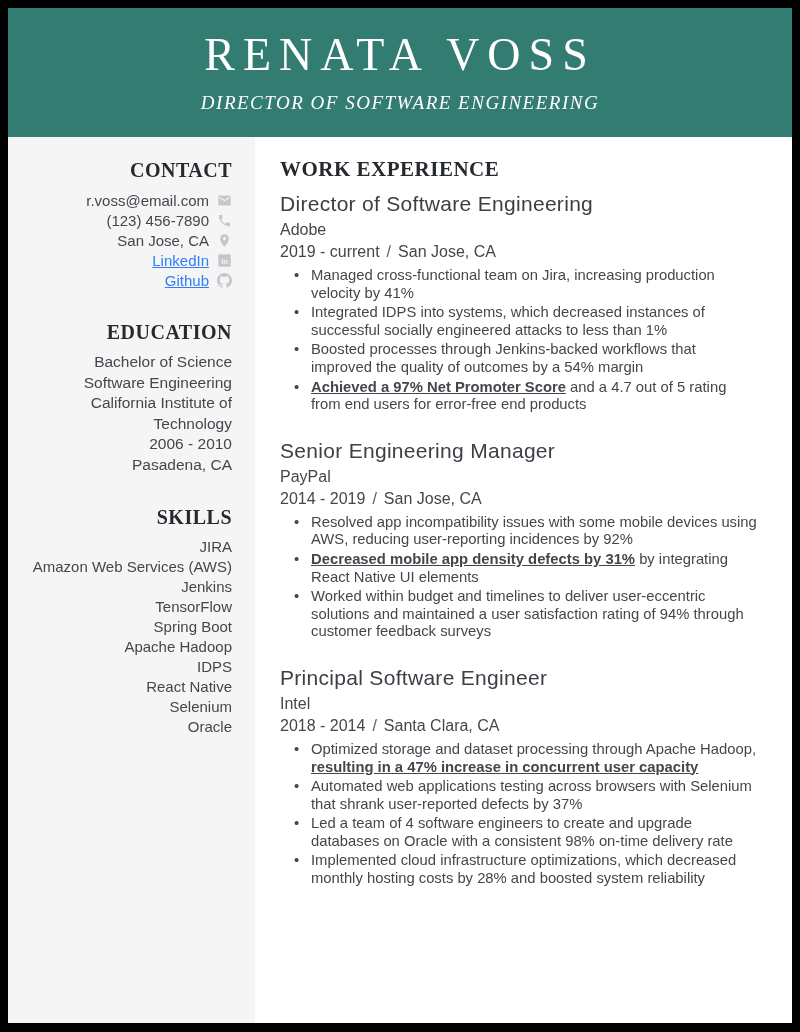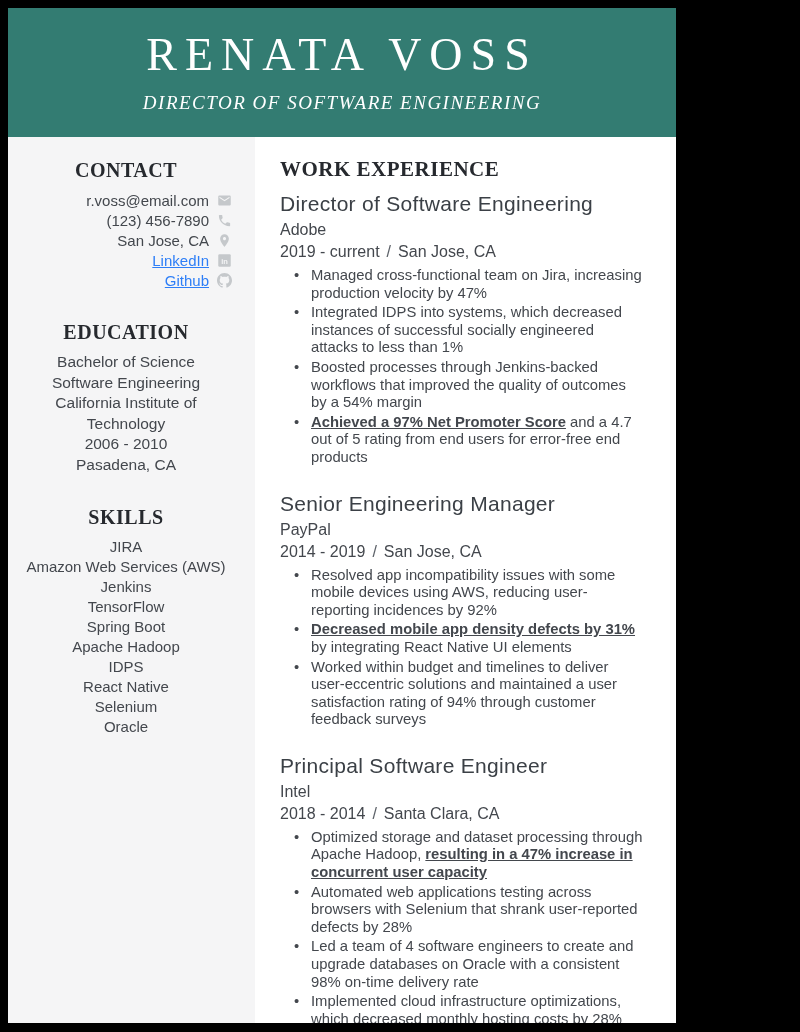--- a/index.html
+++ b/index.html
@@ -2,41 +2,41 @@
 <html><head>
 <meta charset="utf-8">
 <style>
   * { box-sizing: border-box; }
   html,body { margin:0; padding:0; }
   body {
     width:800px; height:1032px; background:#000000; position:relative;
     font-family:"Liberation Sans", sans-serif;
   }
   .page {
-    position:absolute; left:8px; top:8px; width:668px; height:1015px;
+    position:absolute; left:8px; top:8px; width:784px; height:1015px;
     background:#ffffff; display:flex; flex-direction:column; overflow:hidden;
   }
   
   .banner {
     flex:0 0 129px; background:#337c72; color:#ffffff;
     display:flex; flex-direction:column; align-items:center; justify-content:center;
   }
   .banner h1 {
     margin:0; font-family:"Liberation Serif", serif; font-weight:400;
     font-size:46px; letter-spacing:8px; line-height:1;
   }
   .banner .subtitle {
     margin-top:14px; font-family:"Liberation Serif", serif; font-style:italic;
     font-size:19px; letter-spacing:1.5px;
   }
   
   .content { display:flex; flex:1 1 auto; }
   .sidebar {
     flex:0 0 247px; background:#f5f5f6; color:#43474d;
-    padding:21px 23px 0 12px; text-align:center;
+    padding:21px 23px 0 12px; text-align:right;
   }
   .main { flex:1 1 auto; color:#43474d; padding:20px 32px 13px 25px; }
 
   h2 {
     margin:0 0 8px 0; font-family:"Liberation Serif", serif; font-weight:700;
     color:#26292e; font-size:20px; line-height:24px; letter-spacing:0.5px;
   }
   .main h2 { font-size:21px; margin-bottom:2px; }
 
   
@@ -158,21 +158,21 @@
     <section class="main">
       <h2>WORK EXPERIENCE</h2>
 
       <article class="job">
         <h3 class="job-title">Director of Software Engineering</h3>
         <div class="job-company">Adobe</div>
         <div class="job-dates">
           <span>2019 - current</span><span class="slash">/</span><span>San Jose, CA</span>
         </div>
         <ul class="bullets">
-          <li><span>Managed cross-functional team on Jira, increasing production velocity by 47%</span><span class="seg-em"></span><span></span></li>
+          <li><span>Managed cross-functional team on Jira, increasing production velocity by 41%</span><span class="seg-em"></span><span></span></li>
           <li><span>Integrated IDPS into systems, which decreased instances of successful socially engineered attacks to less than 1%</span><span class="seg-em"></span><span></span></li>
           <li><span>Boosted processes through Jenkins-backed workflows that improved the quality of outcomes by a 54% margin</span><span class="seg-em"></span><span></span></li>
           <li><span></span><span class="seg-em">Achieved a 97% Net Promoter Score</span><span> and a 4.7 out of 5 rating from end users for error-free end products</span></li>
         </ul>
       </article>
 
       <article class="job">
         <h3 class="job-title">Senior Engineering Manager</h3>
         <div class="job-company">PayPal</div>
         <div class="job-dates">
@@ -186,21 +186,21 @@
       </article>
 
       <article class="job">
         <h3 class="job-title">Principal Software Engineer</h3>
         <div class="job-company">Intel</div>
         <div class="job-dates">
           <span>2018 - 2014</span><span class="slash">/</span><span>Santa Clara, CA</span>
         </div>
         <ul class="bullets">
           <li><span>Optimized storage and dataset processing through Apache Hadoop, </span><span class="seg-em">resulting in a 47% increase in concurrent user capacity</span><span></span></li>
-          <li><span>Automated web applications testing across browsers with Selenium that shrank user-reported defects by 28%</span><span class="seg-em"></span><span></span></li>
+          <li><span>Automated web applications testing across browsers with Selenium that shrank user-reported defects by 37%</span><span class="seg-em"></span><span></span></li>
           <li><span>Led a team of 4 software engineers to create and upgrade databases on Oracle with a consistent 98% on-time delivery rate</span><span class="seg-em"></span><span></span></li>
           <li><span>Implemented cloud infrastructure optimizations, which decreased monthly hosting costs by 28% and boosted system reliability</span><span class="seg-em"></span><span></span></li>
         </ul>
       </article>
 
     </section>
   </div>
 </div>
 
 </body></html>

